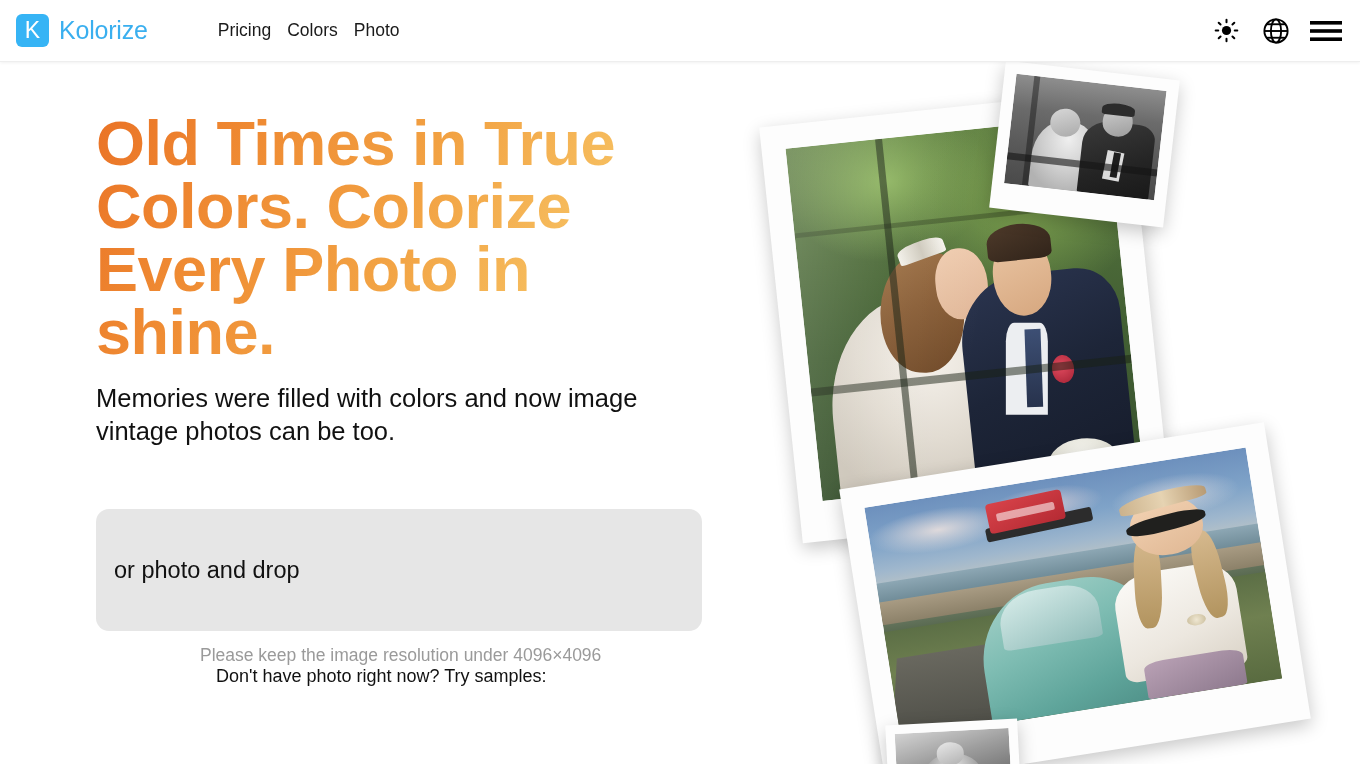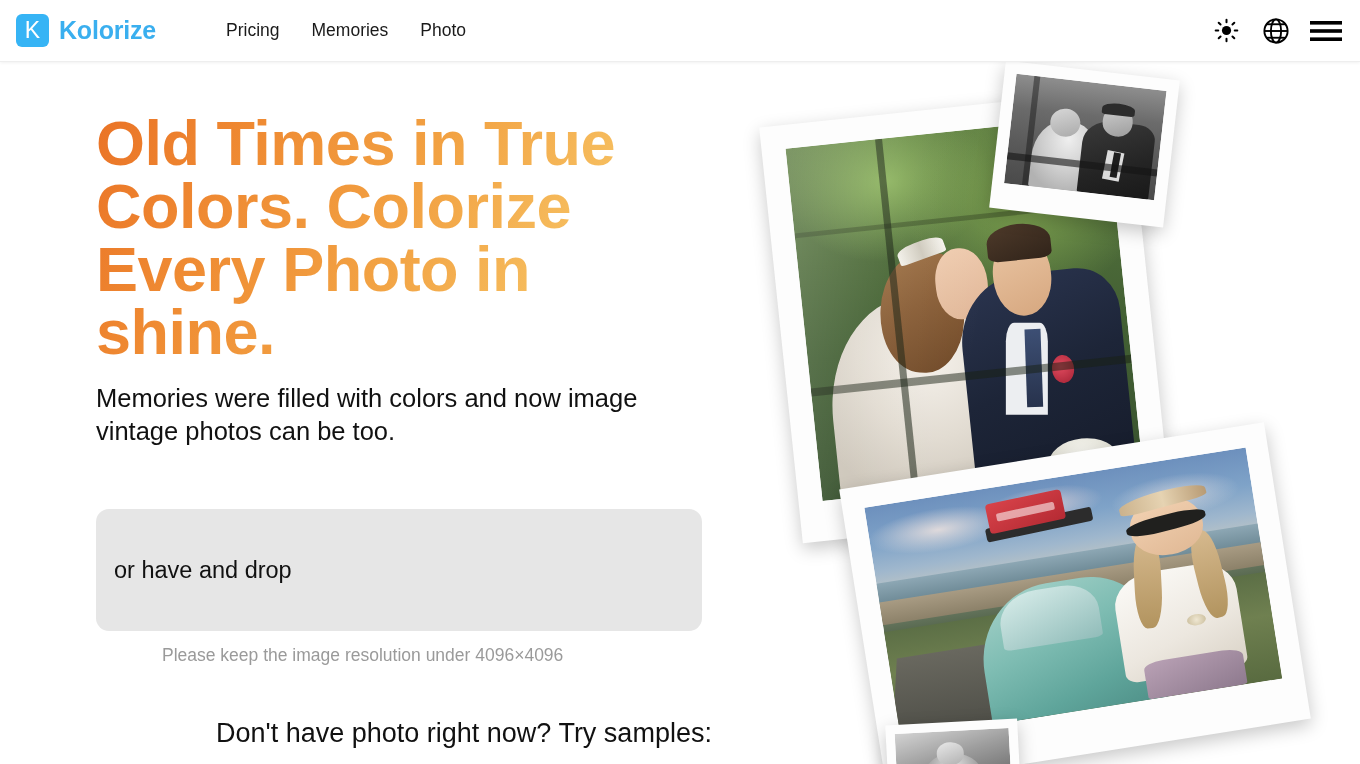--- a/index.html
+++ b/index.html
@@ -46,29 +46,29 @@
   .logo-mark span {
     color: #ffffff;
     font-size: 23px;
     font-weight: 400;
     line-height: 1;
     font-family: "Liberation Sans", sans-serif;
   }
   .brand-name {
     color: #3aafef;
     font-size: 25px;
-    font-weight: bold;
+    font-weight: normal;
     letter-spacing: -0.2px;
   }
 
   .nav-links {
     display: flex;
     align-items: flex-end;
     margin-left: 70px;
-    gap: 32px;
+    gap: 16px;
   }
   .nav-links a {
     color: #1a1a1a;
     font-size: 17.5px;
     text-decoration: none;
     cursor: pointer;
   }
 
   .header-icons {
     margin-left: auto;
@@ -146,29 +146,28 @@
     line-height: 1;
   }
   .drag-text {
     margin-left: 18px;
     font-size: 23.5px;
     color: #111111;
   }
 
   .hint {
     margin-top: 14px;
-    margin-left: 66px;
+    margin-left: 104px;
     font-size: 17.5px;
     color: #9a9a9a;
   }
 
   .samples-line {
-    margin-top: 52px;
     margin-left: 120px;
-    font-size: 27px;
+    font-size: 18px;
     color: #111111;
   }
 
   
   .collage {
     position: absolute;
     left: 700px;
     top: 0;
     width: 660px;
     height: 702px;
@@ -470,21 +469,21 @@
 
   <div class="brand">
     <div class="logo-mark">
       <span>K</span>
     </div>
     <div class="brand-name">Kolorize</div>
   </div>
 
   <nav class="nav-links">
     <a>Pricing</a>
-    <a>Memories</a>
+    <a>Colors</a>
     <a>Photo</a>
   </nav>
 
   <div class="header-icons">
 
     <button class="ico-btn">
       <svg width="25" height="25" viewBox="0 0 24 24">
         <circle cx="12" cy="12" r="4.4" fill="#000"></circle>
         <g stroke="#000" stroke-width="1.9" stroke-linecap="round">
           <line x1="12" y1="1.6" x2="12" y2="4.1"></line>
@@ -522,21 +521,21 @@
 
 <div class="main">
 
   <div class="left-col">
 
     <h1 class="headline">Old Times in True Colors. Colorize Every Photo in shine.</h1>
 
     <p class="subtitle">Memories were filled with colors and now image vintage photos can be too.</p>
 
     <div class="dropzone">
-      <span class="drag-text">or have and drop</span>
+      <span class="drag-text">or photo and drop</span>
     </div>
 
     <div class="hint">Please keep the image resolution under 4096×4096</div>
 
     <div class="samples-line">Don't have photo right now? Try samples:</div>
 
   </div>
 
   <div class="collage">
 

